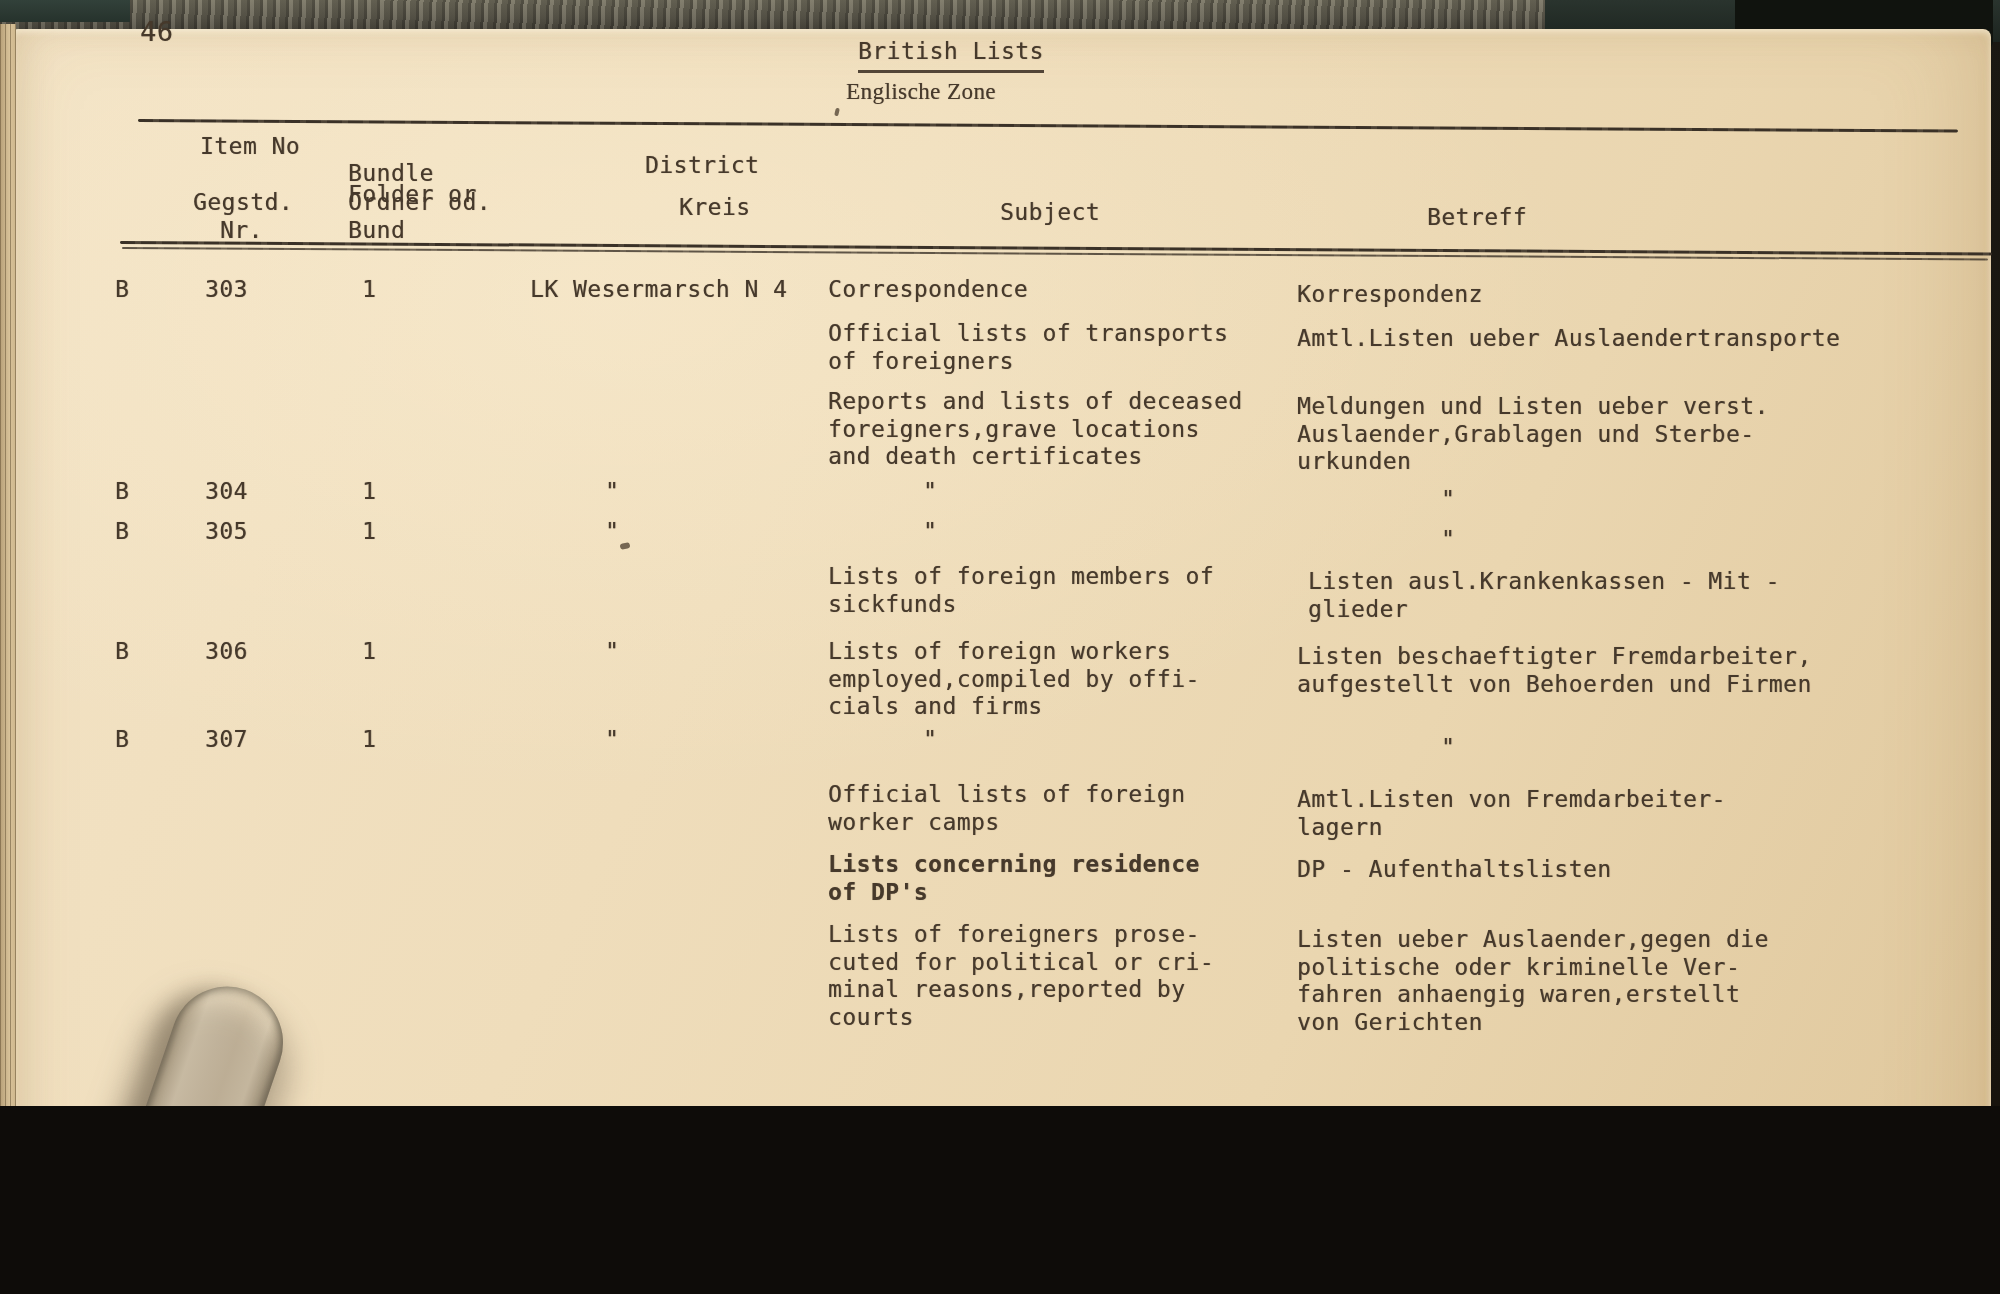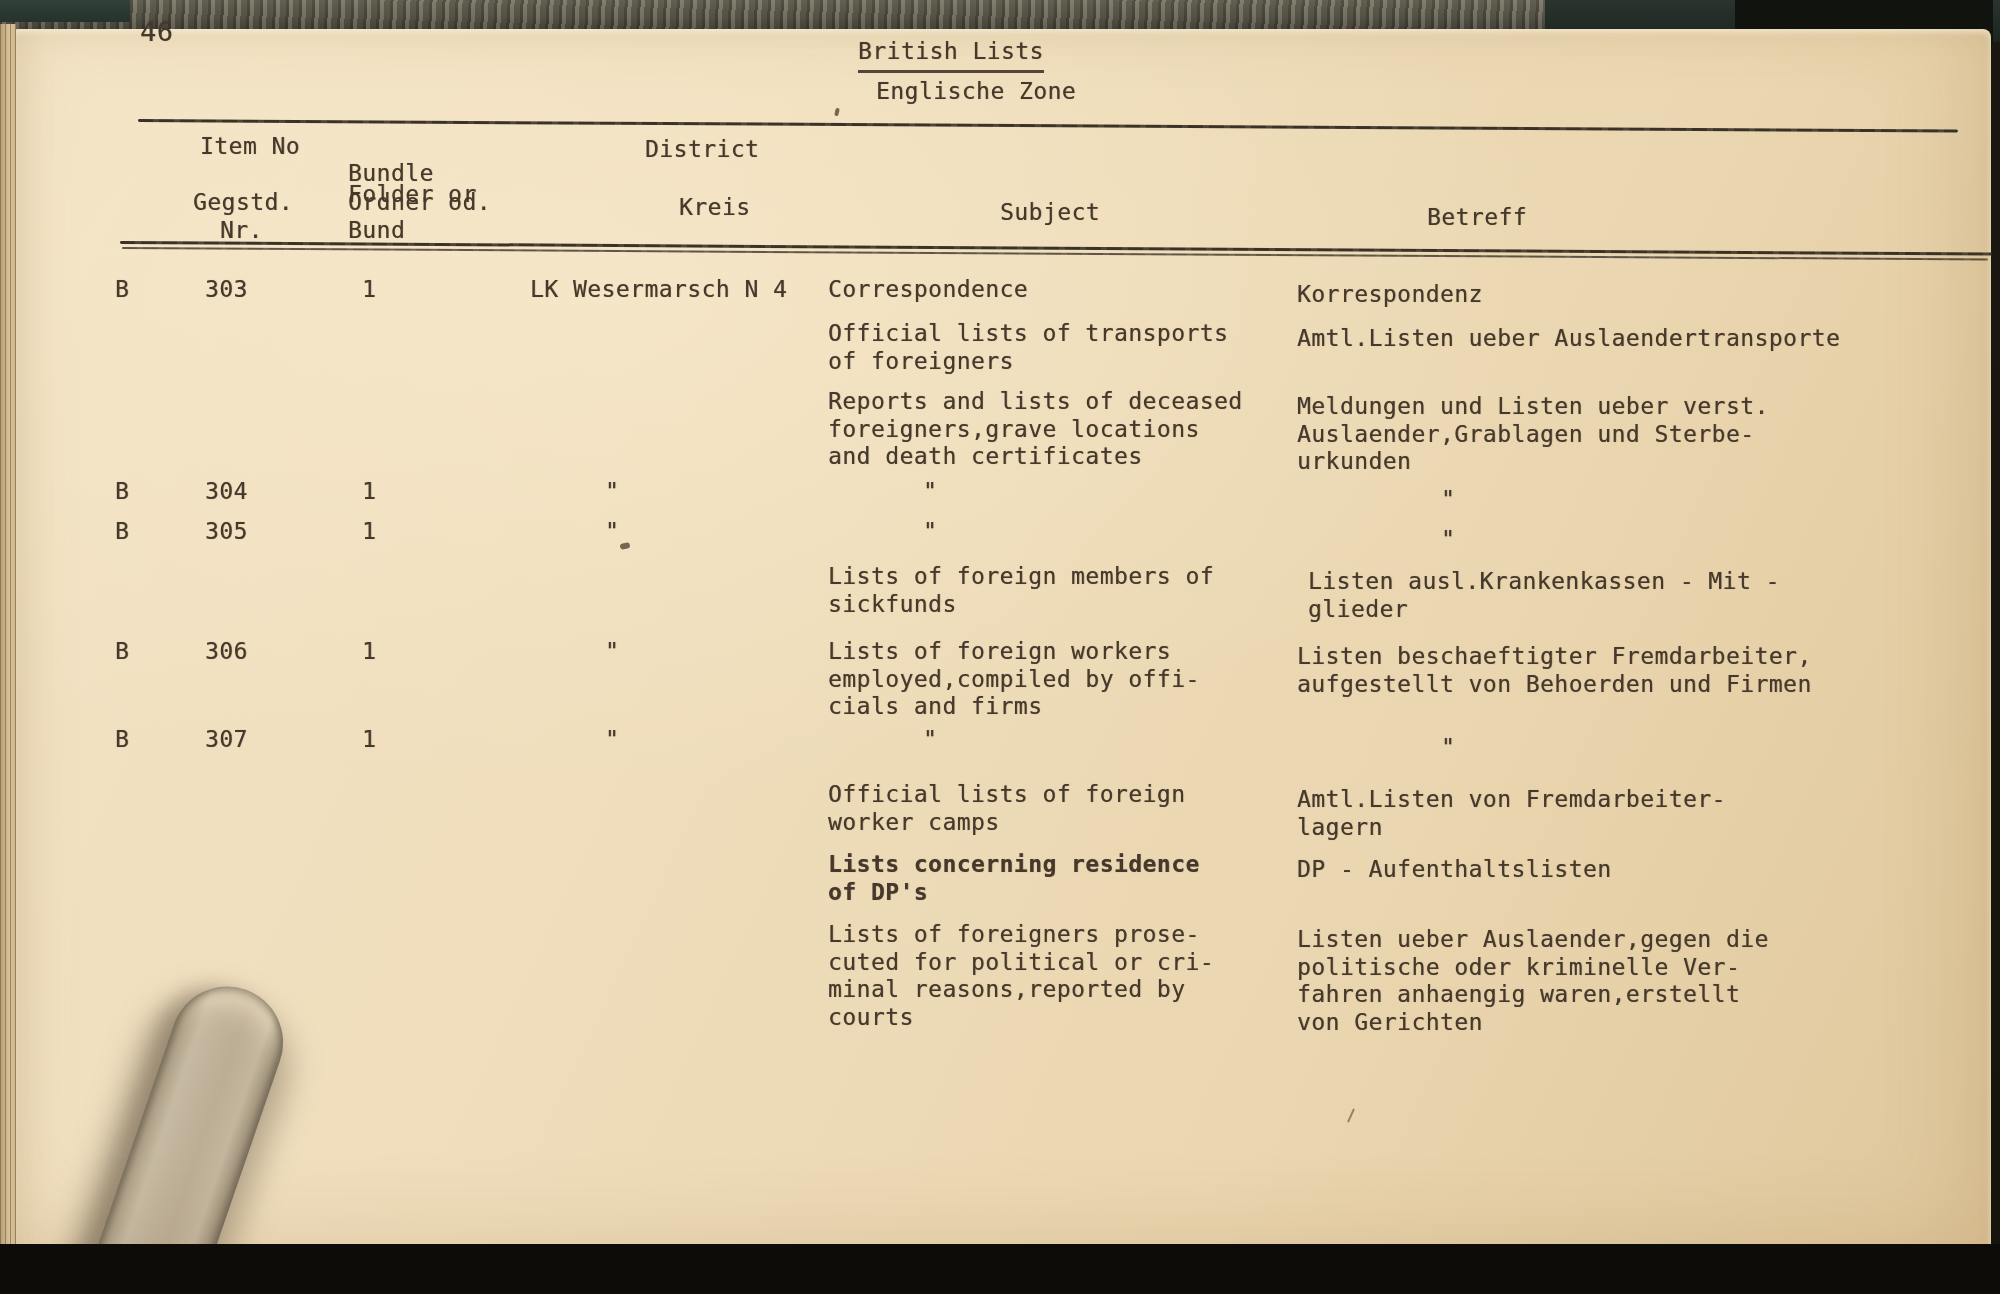--- a/index.html
+++ b/index.html
@@ -1,17 +1,17 @@
 <!DOCTYPE html>
 <html><head>
 <meta charset="utf-8">
 <style>
   html,body{margin:0;padding:0;background:#0e0c09;}
   .scene{
-    position:relative; width:2000px; height:1244px; overflow:hidden;
+    position:relative; width:2000px; height:1106px; overflow:hidden;
     background:linear-gradient(180deg,#1b1812 0%,#17130d 100%);
     font-family:"DejaVu Sans Mono", monospace;
   }
   
   .top-edge{
     position:absolute; left:0; top:0; width:2000px; height:32px;
     background:
       repeating-linear-gradient(93deg, rgba(28,26,22,.38) 0 3px, rgba(168,162,146,.30) 3px 7px, rgba(64,61,52,.32) 7px 13px),
       linear-gradient(180deg,#73705f 0%,#5b584c 55%,#403d34 100%);
   }
@@ -62,21 +62,21 @@
   .doc-title{border-bottom:3px solid rgba(60,48,36,.88); padding-bottom:4px;}
   .rule{position:absolute; transform-origin:left center; border-radius:2px;
     background:repeating-linear-gradient(90deg,#3a3127 0 15px, #4d4336 15px 21px);}
   #rule-top{left:138px; top:119px; width:1820px; height:3px; transform:rotate(0.33deg);}
   #rule-mid-a{left:120px; top:241px; width:1872px; height:3px; transform:rotate(0.35deg);}
   #rule-mid-b{left:122px; top:247px; width:1866px; height:2px; transform:rotate(0.35deg); opacity:.8;}
   
   #h-item-en{left:200px; top:133px;}
   #h-folder-en1{left:348px; top:133px;margin-top:48px;}
   #h-folder-en2{left:348px; top:160px;}
-  #h-district-en{left:645px; top:136px;}
+  #h-district-en{left:645px; top:152px;}
   #h-item-de1{left:193px; top:189px;}
   #h-item-de2{left:220px; top:217px;}
   #h-folder-de1{left:348px; top:189px;}
   #h-folder-de2{left:348px; top:217px;}
   #h-district-de{left:679px; top:194px;}
   #h-subject{left:1000px; top:199px;}
   #h-betreff{left:1427px; top:204px;}
   
   .speck{position:absolute; background:#564937; border-radius:50%; opacity:.8;}
   
@@ -111,21 +111,21 @@
   <div class="top-edge-right"></div>
   <div class="top-edge-right-dark"></div>
   <div class="page"></div>
   <div class="left-stack"></div>
   <div class="page-bottom-shade"></div>
   <div class="page-curl"></div>
 
   <div class="content">
     <div class="t page-number" style="left:140px; top:18px;">46</div>
     <div class="t doc-title" style="left:858px; top:38px;">British Lists</div>
-    <div class="t" style="left:876px; top:78px;">Englische Zone</div>
+    <div class="t" style="left:846px; top:78px;font-family:Liberation Serif, serif;">Englische Zone</div>
 
     <div class="rule" id="rule-top"></div>
 
     <div class="t" id="h-item-en">Item No</div>
     <div class="t" id="h-folder-en1">Folder or</div>
     <div class="t" id="h-folder-en2">Bundle</div>
     <div class="t" id="h-district-en">District</div>
     <div class="t" id="h-item-de1">Gegstd.</div>
     <div class="t" id="h-item-de2">Nr.</div>
     <div class="t" id="h-folder-de1">Ordner od.</div>

